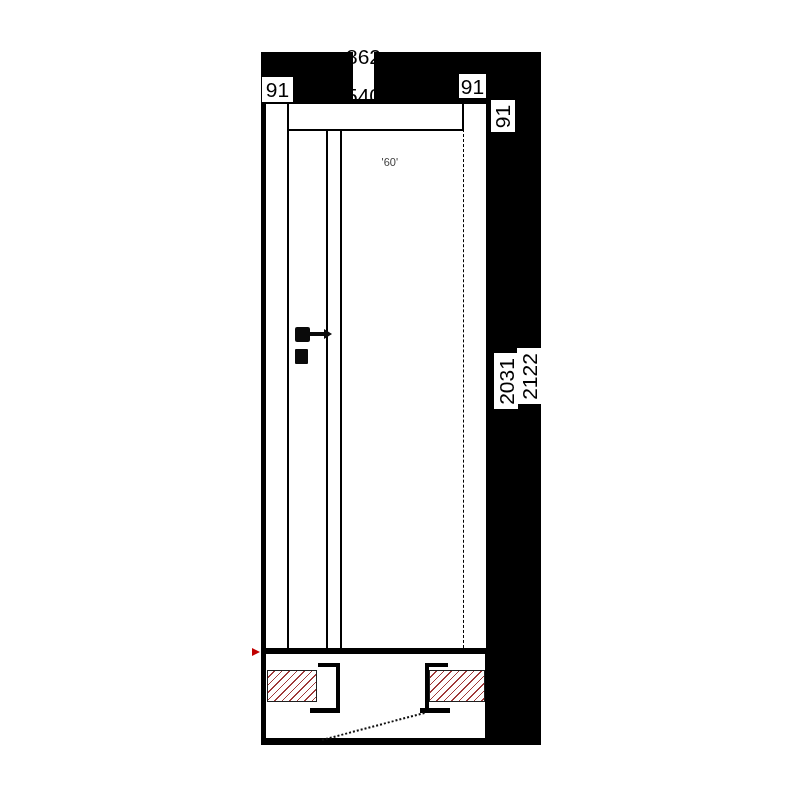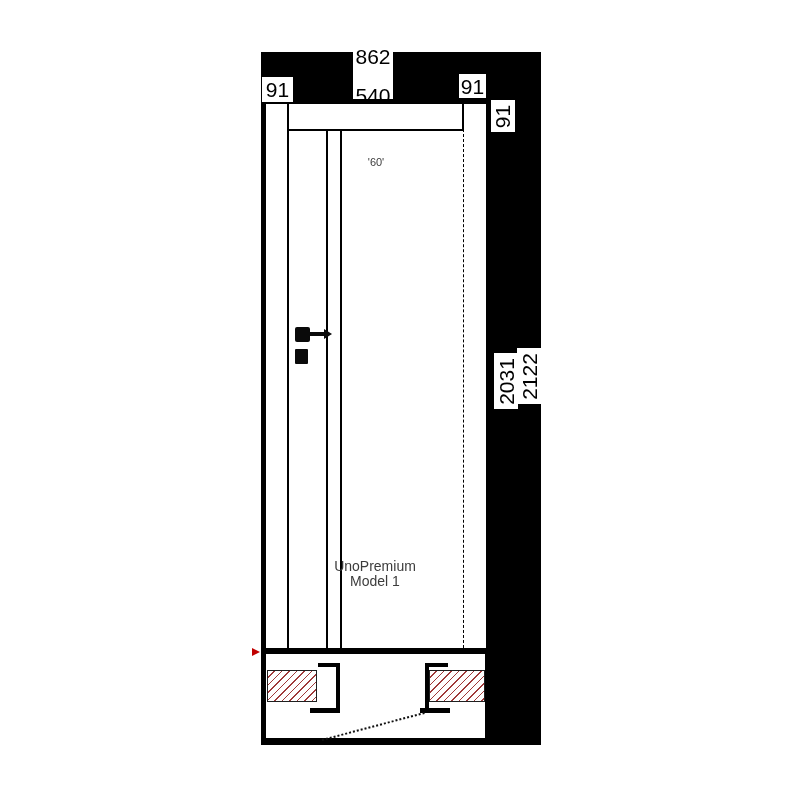--- a/index.html
+++ b/index.html
@@ -15,21 +15,21 @@
   .groove1{left:60px;top:25px;height:519px;}
   .groove2{left:74px;top:25px;height:519px;}
   .top-rail{position:absolute;left:21px;top:25px;width:177px;height:2px;background:#000;}
   .right-conn{position:absolute;left:196px;top:0;width:2px;height:27px;background:#000;}
   .dash-line{position:absolute;left:197px;top:25px;width:0;height:519px;border-left:1px dashed #000;}
   .handle-sq{position:absolute;left:29px;top:223px;width:15px;height:15px;background:#0a0a0a;border-radius:2px;}
   .lock-sq{position:absolute;left:29px;top:245px;width:13px;height:15px;background:#0a0a0a;border-radius:1px;}
   .handle-bar{position:absolute;left:43px;top:228px;width:16px;height:4px;background:#0a0a0a;}
   .handle-tip{position:absolute;left:58px;top:225px;width:0;height:0;
               border-top:5px solid transparent;border-bottom:5px solid transparent;border-left:8px solid #0a0a0a;}
-  .glass-label{position:absolute;left:88px;top:52px;width:44px;text-align:center;
+  .glass-label{position:absolute;left:88px;top:52px;width:44px;text-align:right;
                font-size:11px;color:#3c3c3c;}
   .prod-block{position:absolute;left:38px;top:455px;width:142px;text-align:center;
               font-size:14px;line-height:15px;color:#3c3c3c;}
 
   
   .plan{position:absolute;left:266px;top:654px;width:219px;height:84px;background:#fff;}
   .hatch{position:absolute;top:16px;height:32px;border:1px solid #1f1f1f;box-sizing:border-box;
          background:repeating-linear-gradient(135deg,#fff 0px,#fff 4px,#a03a3a 4px,#a03a3a 5.3px);}
   .hatch-left{left:1px;width:50px;}
   .hatch-right{left:163px;width:56px;}
@@ -39,21 +39,21 @@
   .pfl-b{left:44px;top:54px;width:30px;height:5px;}
   .pfr-v{left:159px;top:9px;width:4px;height:50px;}
   .pfr-t{left:159px;top:9px;width:23px;height:4px;}
   .pfr-b{left:154px;top:54px;width:30px;height:5px;}
   .swing{position:absolute;left:56px;top:85px;width:106px;height:0;border-top:2px dotted #101010;
          transform:rotate(-14.8deg);transform-origin:left center;}
 
   
   .dim{position:absolute;background:#fff;color:#000;display:flex;align-items:center;justify-content:center;
        font-size:21px;line-height:23px;}
-  .dim-top{left:353px;top:52px;width:40px;height:47px;flex-direction:column;text-align:center;gap:16px;}
+  .dim-top{left:353px;top:52px;width:21px;height:47px;flex-direction:column;text-align:center;gap:16px;}
   .dim-l91{left:262px;top:77px;width:31px;height:25px;}
   .dim-r91{left:459px;top:74px;width:27px;height:24px;}
   .rot span{transform:rotate(-90deg);white-space:nowrap;display:block;}
   .dim-t91{left:491px;top:100px;width:24px;height:32px;}
   .dim-2031{left:494px;top:353px;width:24px;height:56px;}
   .dim-2122{left:517px;top:348px;width:24px;height:56px;}
 
   
   .marker{position:absolute;left:252px;top:648px;width:0;height:0;
           border-top:4px solid transparent;border-bottom:4px solid transparent;border-left:8px solid #c00000;}
@@ -73,24 +73,20 @@
     <div class="vline groove1"></div>
     <div class="vline groove2"></div>
 
     <div class="handle-sq"></div>
     <div class="handle-bar"></div>
     <div class="handle-tip"></div>
     <div class="lock-sq"></div>
 
     <div class="glass-label">'60'</div>
 
-    <div class="prod-block">
-      <div>UnoPremium</div>
-      <div>Model 1</div>
-    </div>
   </div>
 
   <div class="plan">
     <div class="hatch hatch-left"></div>
     <div class="hatch hatch-right"></div>
 
     <div class="pf pfl-v"></div>
     <div class="pf pfl-t"></div>
     <div class="pf pfl-b"></div>
 

